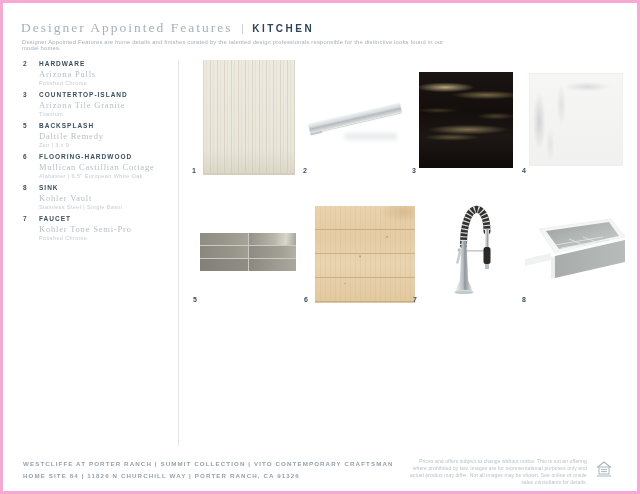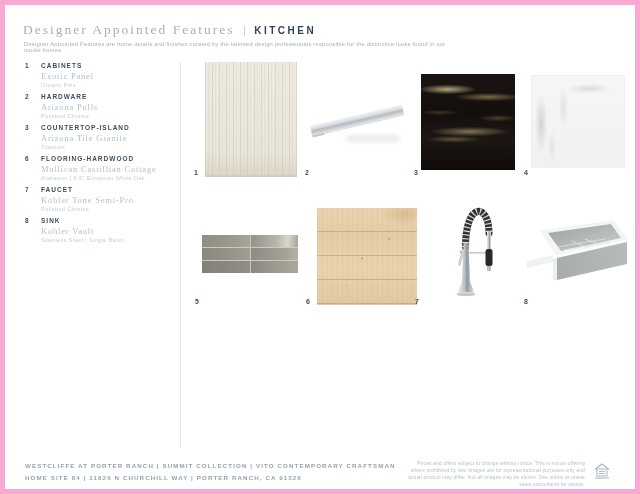--- a/index.html
+++ b/index.html
@@ -1,19 +1,19 @@
 <!DOCTYPE html>
 <html><head>
 <meta charset="utf-8">
 <style>
   * { margin:0; padding:0; box-sizing:border-box; }
   html,body { background:#fff; }
   .page {
     position:relative; width:640px; height:494px; background:#ffffff;
-    border:5px solid #f9a8d4; overflow:hidden;
+    border:3px solid #f9a8d4; overflow:hidden;
     font-family:"Liberation Sans", sans-serif;
   }
 
   
   .hdr { position:absolute; left:18px; top:15px; white-space:nowrap; }
   .hdr .title {
     font-family:"Liberation Serif", serif; font-size:13.5px; letter-spacing:2px;
     color:#a6b1b9; font-weight:400;
   }
   .hdr .pipe { font-size:11px; color:#c3cbd1; margin:0 4px; }
@@ -111,65 +111,65 @@
 
   <div class="hdr">
     <span class="title">Designer Appointed Features</span>
     <span class="pipe">|</span>
     <span class="section">KITCHEN</span>
   </div>
   <div class="subtitle">Designer Appointed Features are home details and finishes curated by the talented design professionals responsible for the distinctive looks found in our model homes.</div>
 
   <div class="list">
     <div class="feature">
-      <span class="num">1</span>
-      <span>
-        <div class="cat">CABINETS</div>
-        <div class="prod">Exotic Panel</div>
-        <div class="det">Oregon Pine</div>
-      </span>
-    </div>
-    <div class="feature">
       <span class="num">2</span>
       <span>
         <div class="cat">HARDWARE</div>
         <div class="prod">Arizona Pulls</div>
         <div class="det">Polished Chrome</div>
       </span>
     </div>
     <div class="feature">
       <span class="num">3</span>
       <span>
         <div class="cat">COUNTERTOP-ISLAND</div>
         <div class="prod">Arizona Tile Granite</div>
         <div class="det">Titanium</div>
       </span>
     </div>
     <div class="feature">
+      <span class="num">5</span>
+      <span>
+        <div class="cat">BACKSPLASH</div>
+        <div class="prod">Daltile Remedy</div>
+        <div class="det">Zen | 3 x 9</div>
+      </span>
+    </div>
+    <div class="feature">
       <span class="num">6</span>
       <span>
         <div class="cat">FLOORING-HARDWOOD</div>
         <div class="prod">Mullican Castillian Cottage</div>
         <div class="det">Alabaster | 6.5" European White Oak</div>
       </span>
     </div>
     <div class="feature">
+      <span class="num">8</span>
+      <span>
+        <div class="cat">SINK</div>
+        <div class="prod">Kohler Vault</div>
+        <div class="det">Stainless Steel | Single Basin</div>
+      </span>
+    </div>
+    <div class="feature">
       <span class="num">7</span>
       <span>
         <div class="cat">FAUCET</div>
         <div class="prod">Kohler Tone Semi-Pro</div>
         <div class="det">Polished Chrome</div>
-      </span>
-    </div>
-    <div class="feature">
-      <span class="num">8</span>
-      <span>
-        <div class="cat">SINK</div>
-        <div class="prod">Kohler Vault</div>
-        <div class="det">Stainless Steel | Single Basin</div>
       </span>
     </div>
   </div>
 
   <div class="vdivider"></div>
 
   <div class="sw1"></div>
   <span class="swnum" style="left:189px; top:164px;">1</span>
 
   <div class="sw2">

